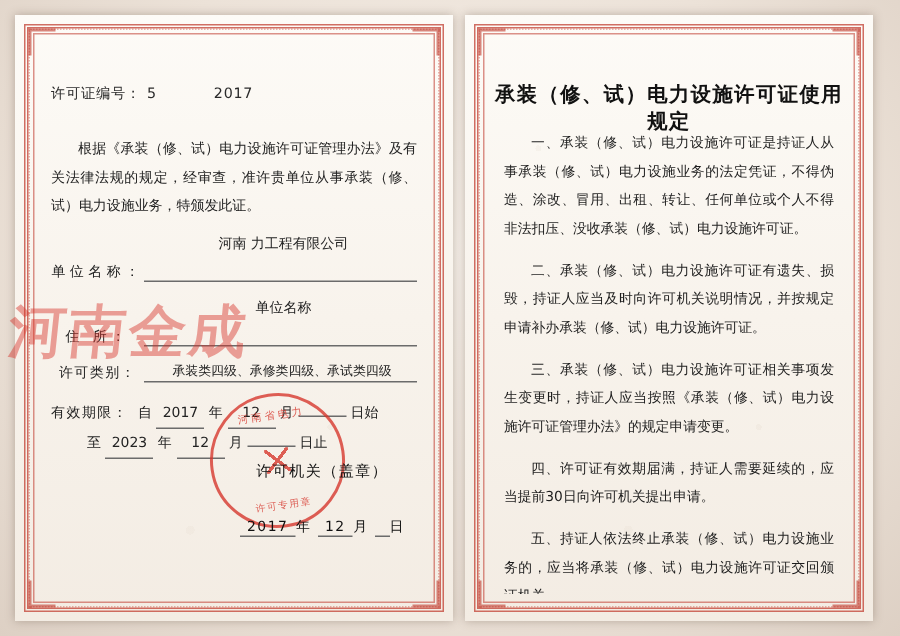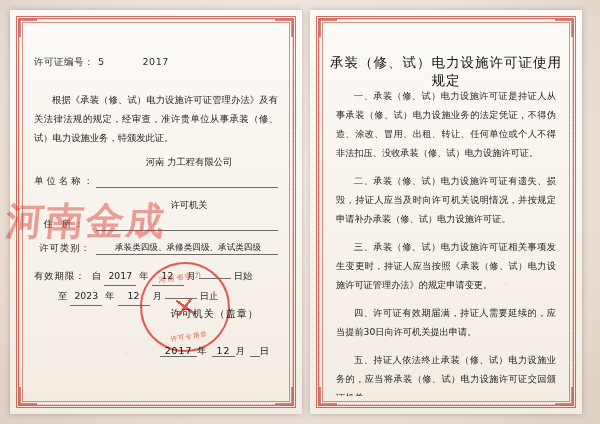--- a/index.html
+++ b/index.html
@@ -135,21 +135,21 @@
     font-family:"DejaVu Serif","Liberation Serif",serif;
     font-size:38px;color:rgba(214,52,42,.45);
     letter-spacing:2px;font-weight:bold;
     transform:skewX(-6deg);
     white-space:nowrap;
   }
 
   
   .rtitle{
     position:absolute;top:26px;left:0;right:0;
-    text-align:center;font-size:13.5px;font-weight:normal;color:#111;
+    text-align:center;font-size:13.5px;font-weight:bold;color:#111;
     letter-spacing:1px;
     font-family:"DejaVu Sans","Liberation Sans",sans-serif;
   }
   .rules{
     position:absolute;top:58px;left:8px;right:8px;
     font-size:9.2px;line-height:19px;color:#1d1d1d;
     text-align:justify;
   }
   .rule{margin-bottom:9px;text-indent:18px;}
 
@@ -187,21 +187,21 @@
 
       <div class="para">根据《承装（修、试）电力设施许可证管理办法》及有关法律法规的规定，经审查，准许贵单位从事承装（修、试）电力设施业务，特颁发此证。</div>
 
       <div class="fields">
         <div class="frow">
           <span class="flabel">单位名称：</span>
           <span class="fvalue">河南                力工程有限公司</span>
         </div>
         <div class="frow">
           <span class="flabel">住    所：</span>
-          <span class="fvalue">许可机关</span>
+          <span class="fvalue">单位名称</span>
         </div>
         <div class="catrow">
           <span class="flabel">许可类别：</span>
           <span class="fvalue">承装类四级、承修类四级、承试类四级</span>
         </div>
       </div>
 
       <div class="valid">
         <div class="vhead">有效期限：</div>
         <div class="vlines">

